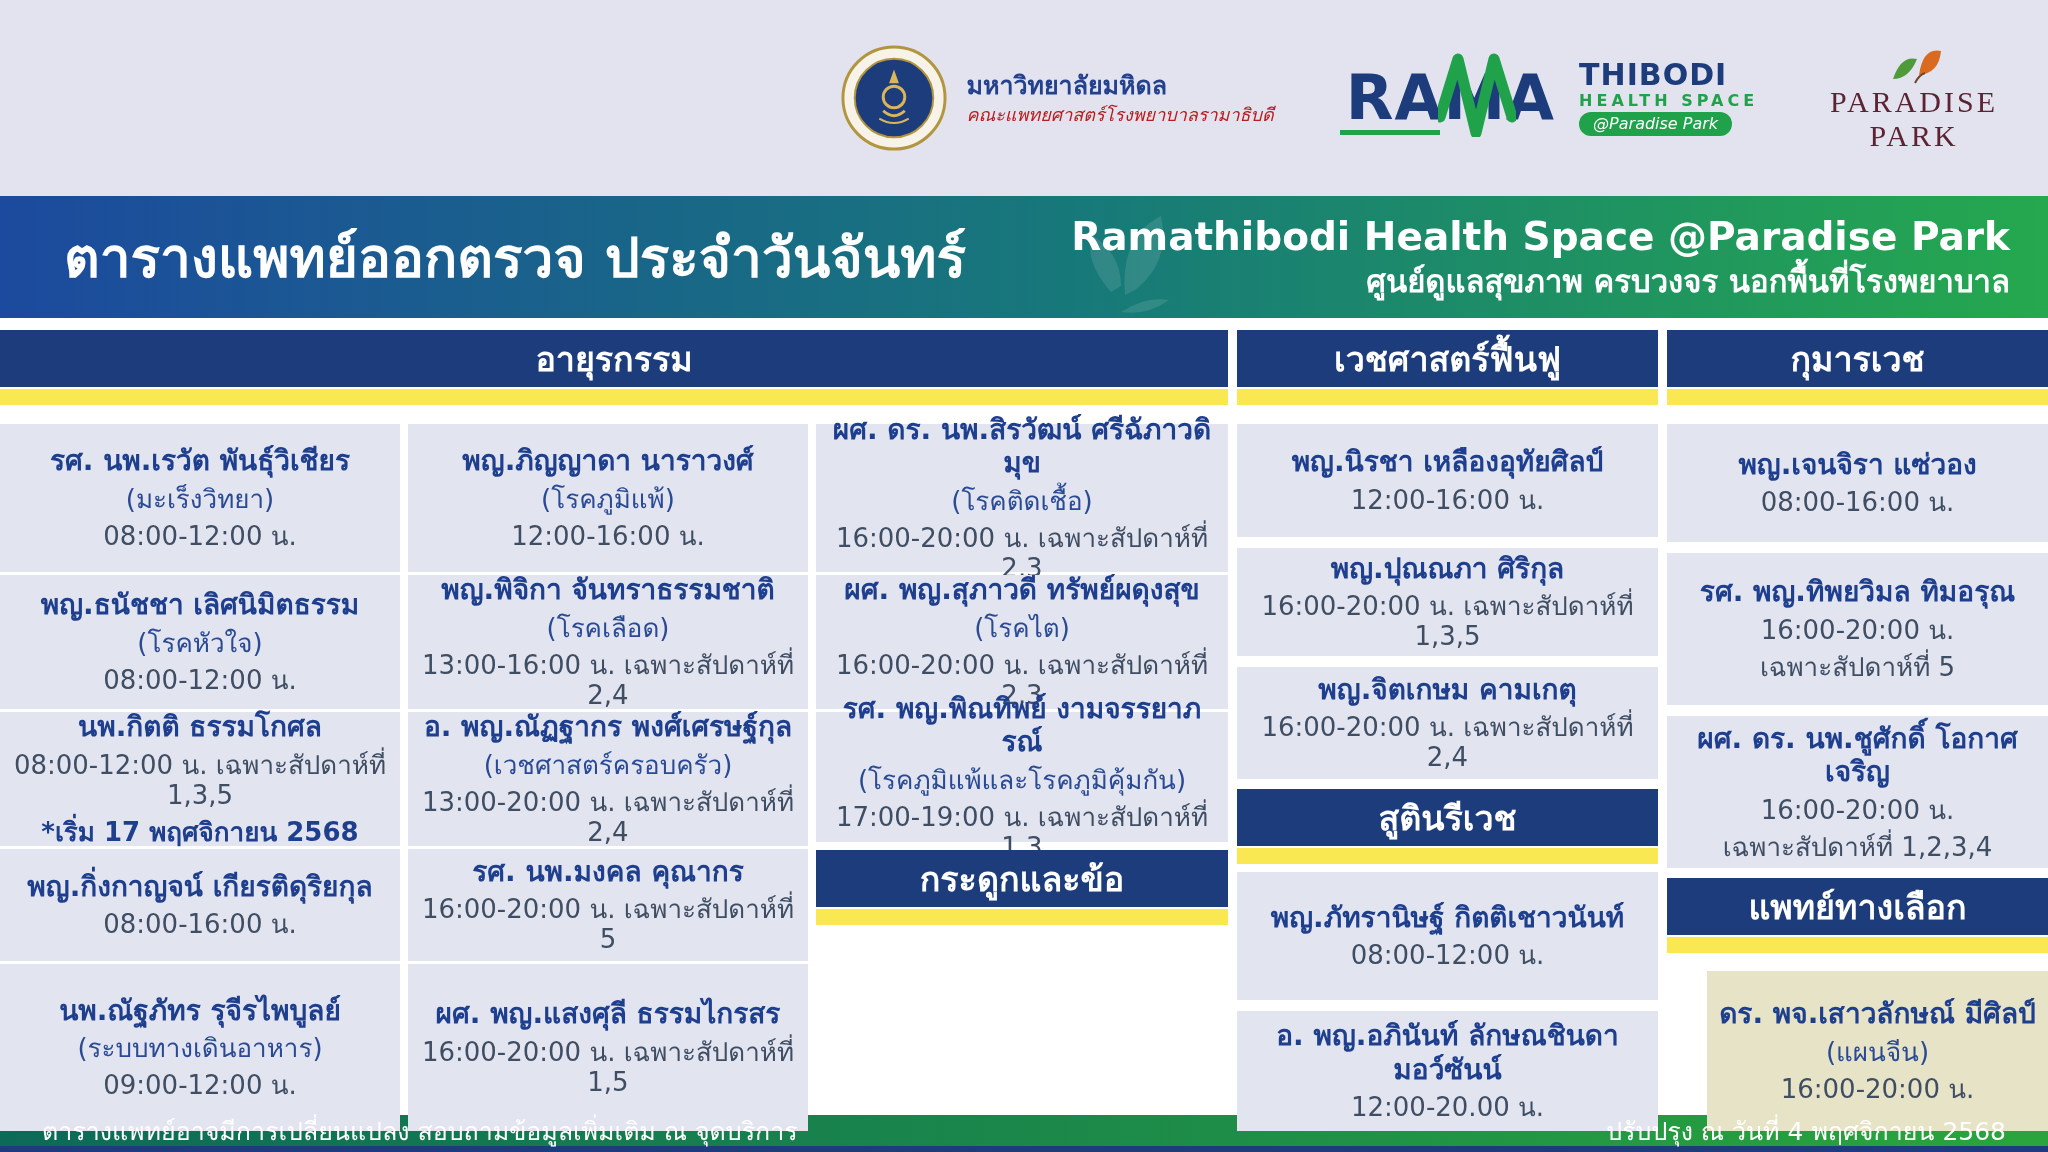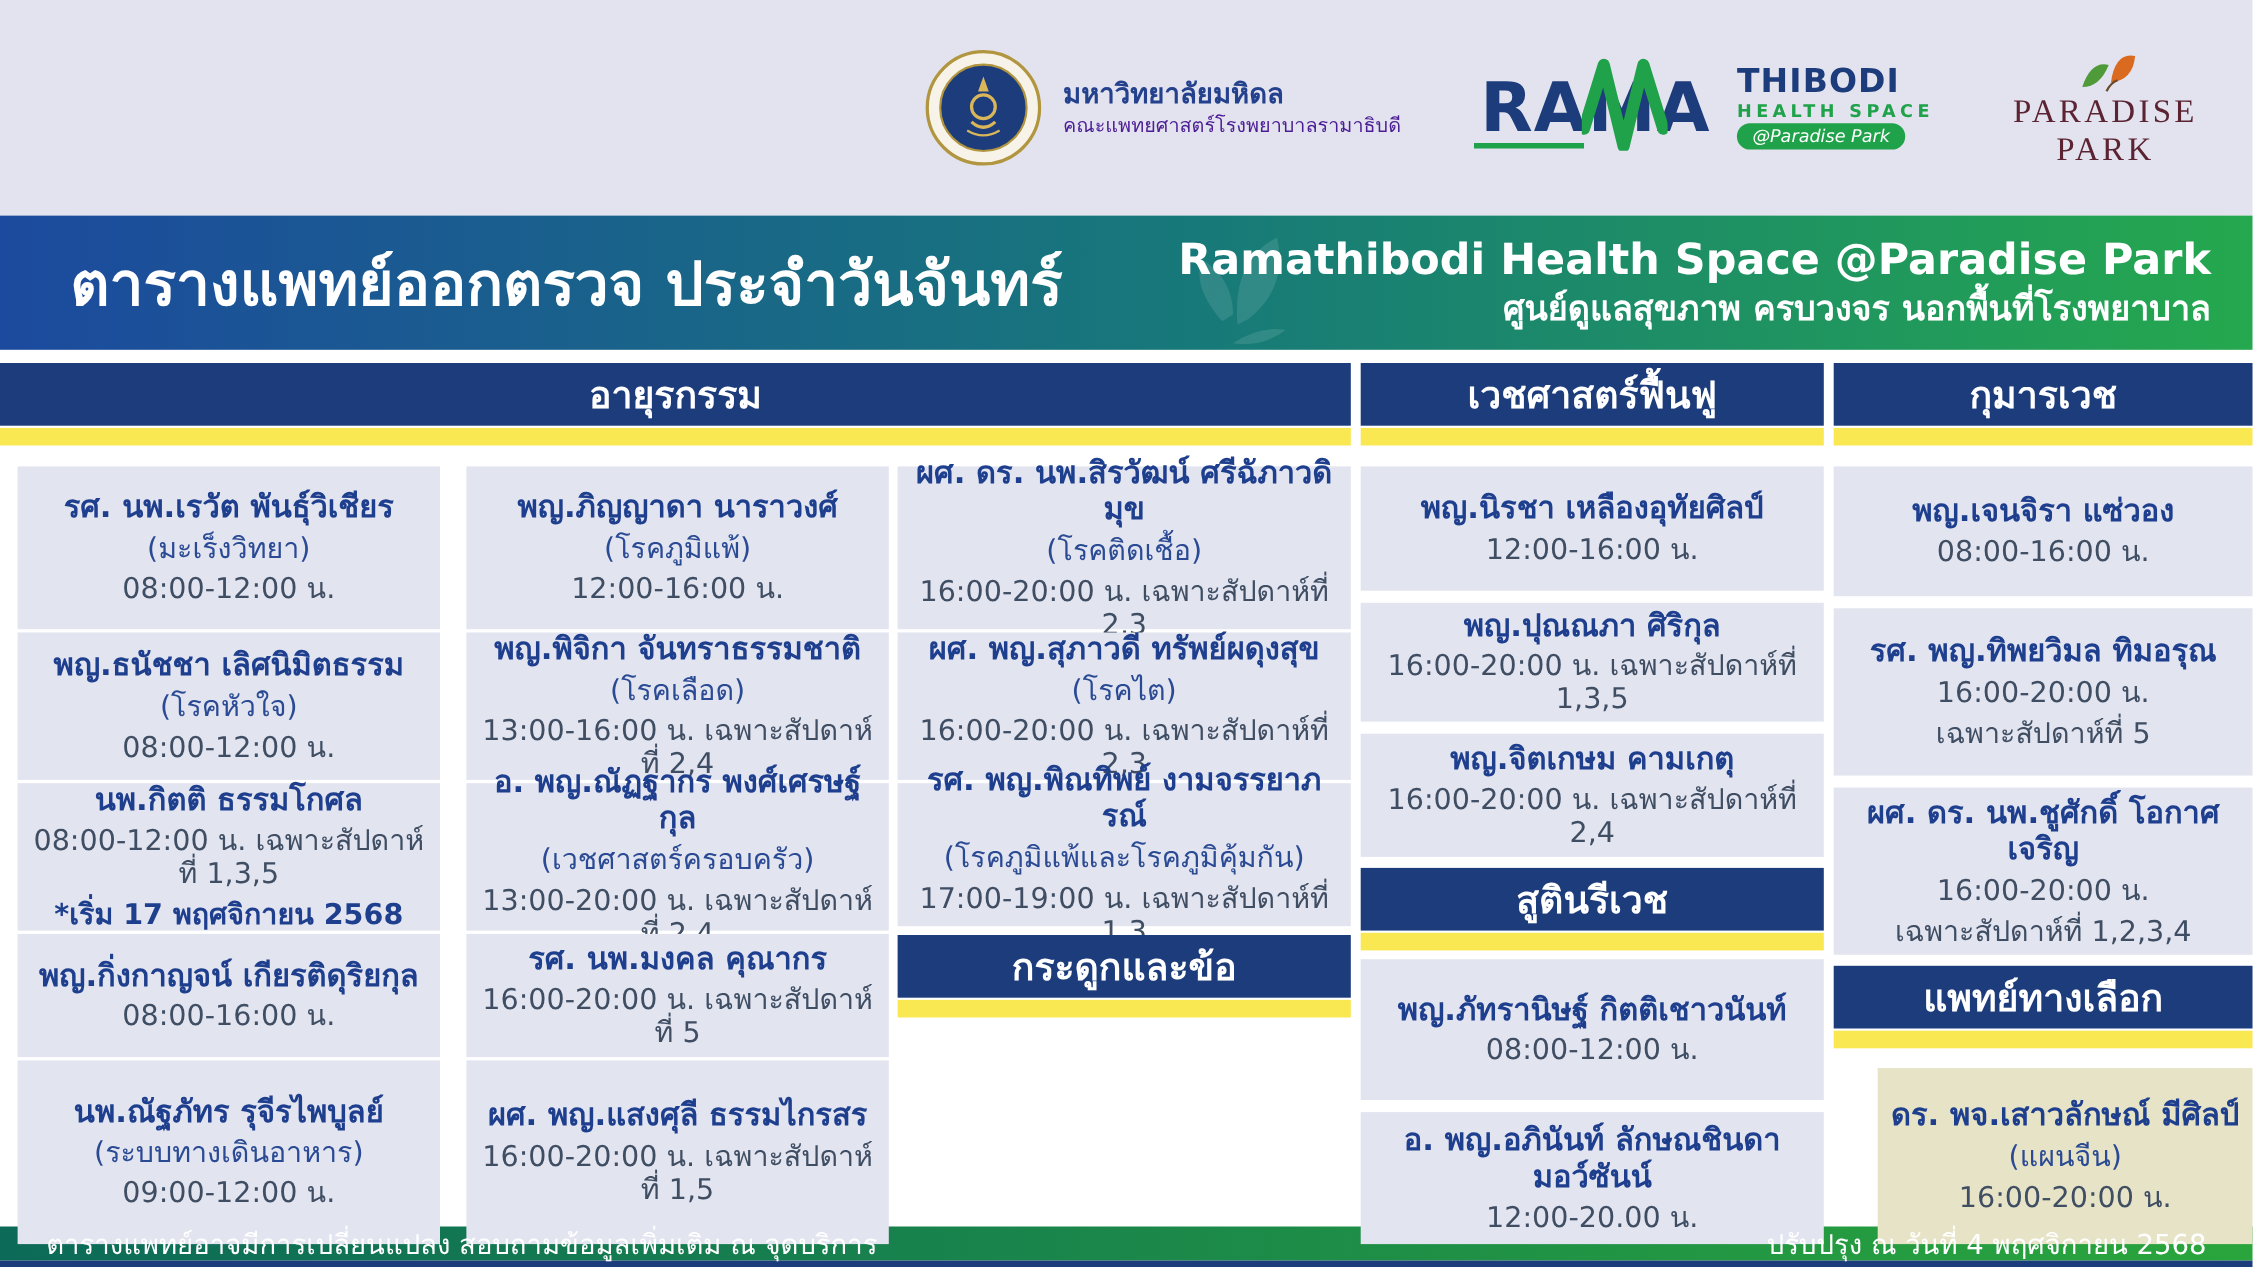--- a/index.html
+++ b/index.html
@@ -10,21 +10,21 @@
   *{margin:0;padding:0;box-sizing:border-box;}
   html,body{background:#fff;}
   body{font-family:"DejaVu Sans",sans-serif;}
   .page{position:relative;width:2048px;height:1152px;overflow:hidden;background:#fff;}
 
   
   .topbar{height:196px;background:var(--pagebg);display:flex;align-items:center;
           justify-content:flex-end;gap:72px;padding-right:50px;}
   .logo{display:flex;align-items:center;gap:18px;}
   .mah-line1{color:#24418d;font-size:25px;font-weight:700;line-height:1.35;}
-  .mah-line2{color:#4c1d95;font-size:18px;line-height:1.4;}
+  .mah-line2{color:#b91c1c;font-size:18px;line-height:1.4;font-style:italic;}
   .rama-wordwrap{position:relative;display:flex;align-items:flex-end;}
   .rama-word{color:var(--navy);font-size:62px;font-weight:700;letter-spacing:1px;line-height:1;}
   .rama-ekg{position:absolute;left:92px;bottom:-8px;}
   .rama-underline{position:absolute;left:-6px;bottom:-6px;width:100px;height:5px;background:var(--green);}
   .rama-side{display:flex;flex-direction:column;align-items:flex-start;gap:3px;margin-left:6px;}
   .rama-thibodi{color:var(--navy);font-size:30px;font-weight:700;letter-spacing:1px;line-height:1;}
   .rama-hs{color:var(--green);font-size:16px;font-weight:700;letter-spacing:4px;line-height:1;}
   .rama-badge{background:var(--green);color:#fff;font-size:16px;font-style:italic;
               border-radius:12px;padding:3px 14px;line-height:1.1;}
   .paradise{display:flex;flex-direction:column;align-items:center;}
@@ -54,21 +54,21 @@
   .vflex{display:flex;flex-direction:column;}
   .cells{display:flex;flex-direction:column;gap:11px;}
   .cell{background:var(--cell);display:flex;flex-direction:column;justify-content:center;
         align-items:center;text-align:center;gap:7px;padding:8px 10px;}
   .nm{color:var(--name);font-weight:700;font-size:28px;line-height:1.2;}
   .sp{color:var(--spec);font-size:26px;line-height:1.15;}
   .tm{color:var(--time);font-size:26px;line-height:1.15;}
   .nt{color:var(--name);font-weight:700;font-size:26px;line-height:1.15;}
 
   
-  .subcolA{gap:3px;padding-left:16px;}
+  .subcolA{gap:3px;}
   .subcolA .cell:nth-of-type(1){height:148px;}
   .subcolA .cell:nth-of-type(2){height:134px;}
   .subcolA .cell:nth-of-type(3){height:134px;}
   .subcolA .cell:nth-of-type(4){height:112px;}
   .subcolA .cell:nth-of-type(5){flex:1;}
   
   .sc3a{gap:3px;}
   .sc3a .cell:nth-of-type(1){height:148px;}
   .sc3a .cell:nth-of-type(2){height:134px;}
   .sc3a .cell:nth-of-type(3){height:130px;}

